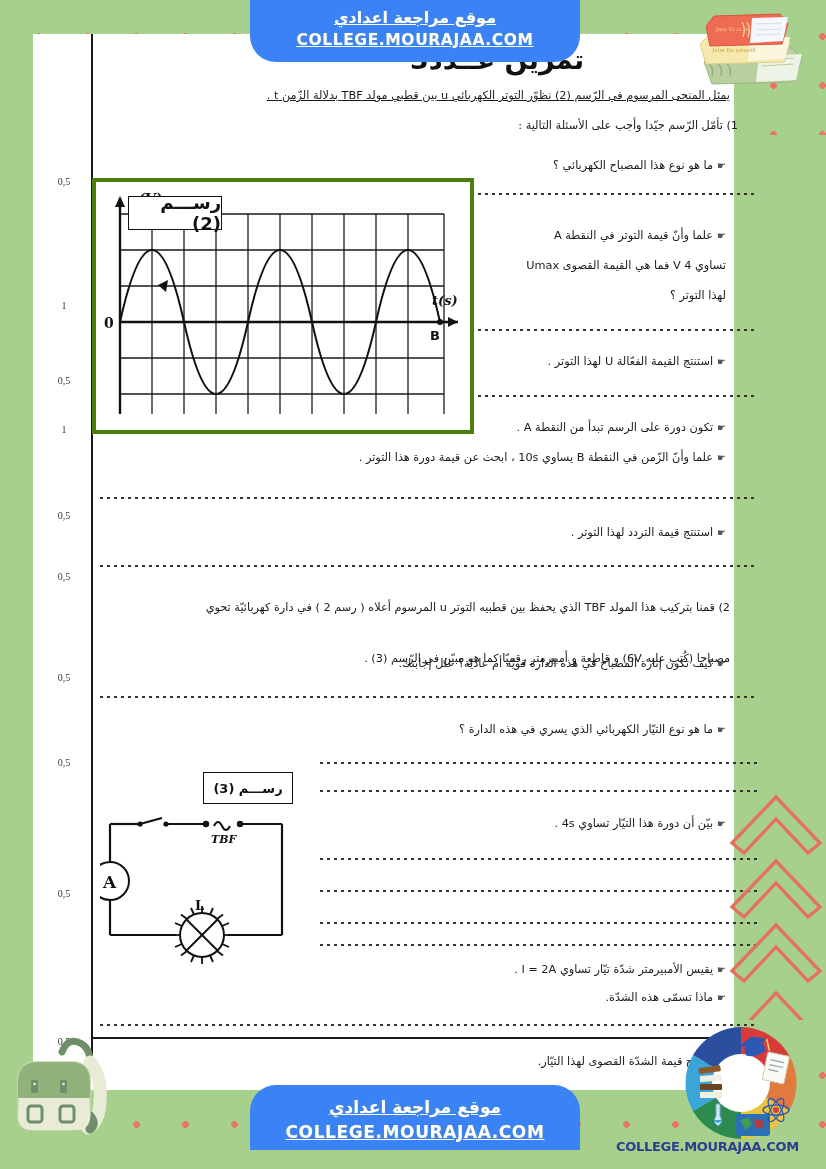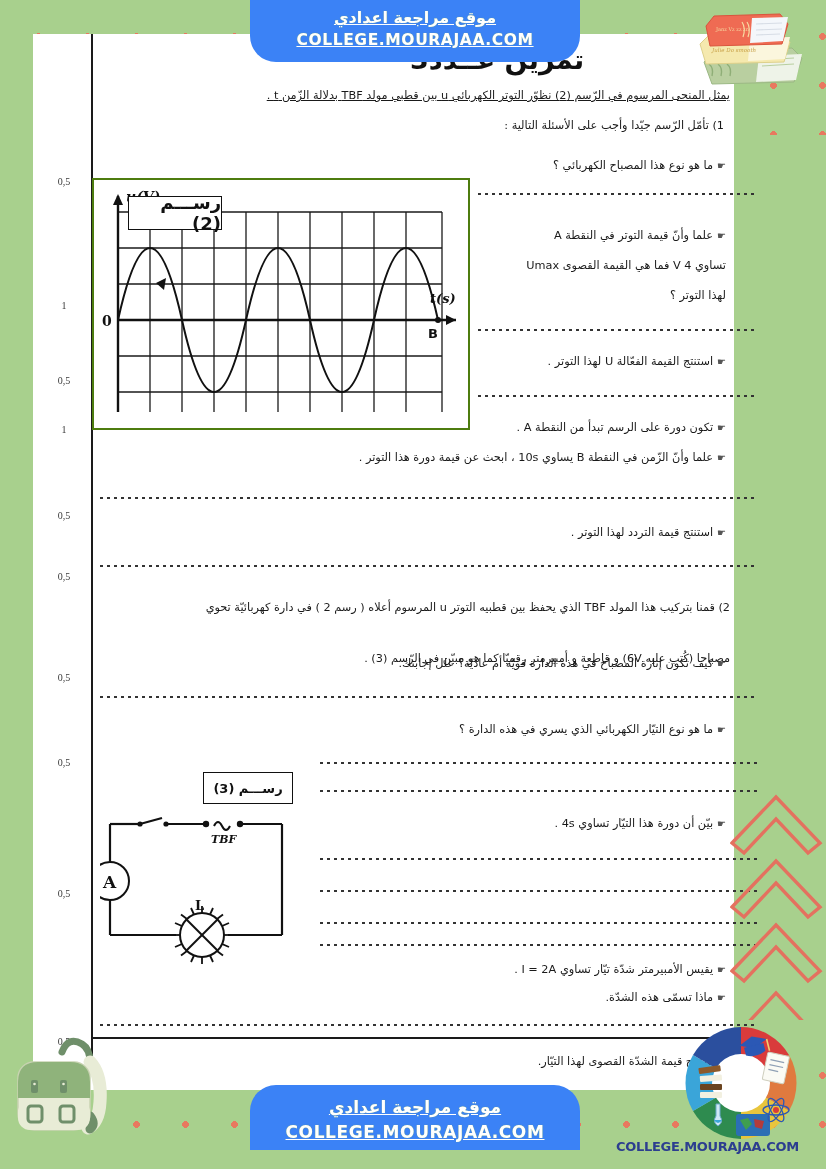--- a/index.html
+++ b/index.html
@@ -103,21 +103,21 @@
 
   
   .dots{
     position:absolute;height:2px;z-index:8;
     background-image:repeating-linear-gradient(to right,#333 0 3px,transparent 3px 7px);
   }
 
   
   .fig2{
     position:absolute;left:92px;top:178px;width:374px;height:248px;
-    border:2px solid #4d7c0f;background:#fff;z-index:11;text-decoration:underline;
+    border:4px solid #4d7c0f;background:#fff;z-index:11;text-decoration:underline;
   }
   .fig2-label{
     position:absolute;left:128px;top:196px;width:92px;height:32px;
     border:1.6px solid #111;background:#fff;z-index:13;
     display:flex;align-items:center;justify-content:center;
     direction:rtl;font-size:18px;font-weight:bold;color:#111;
   }
   
   .fig3-label{
     position:absolute;left:203px;top:772px;width:88px;height:30px;
@@ -247,21 +247,21 @@
   <div class="mark" style="top:375px;">0,5</div>
   <div class="mark" style="top:424px;">1</div>
   <div class="mark" style="top:510px;">0,5</div>
   <div class="mark" style="top:571px;">0,5</div>
   <div class="mark" style="top:672px;">0,5</div>
   <div class="mark" style="top:757px;">0,5</div>
   <div class="mark" style="top:888px;">0,5</div>
   <div class="mark" style="top:1036px;">0,5</div>
 
   <div class="ar-line" style="right:96px;top:88px;text-decoration:underline;">يمثل المنحى المرسوم في الرّسم (2) نظوّر  التوتر  الكهربائي u بين قطبي مولد TBF بدلالة الزّمن t .</div>
-  <div class="ar-line" style="right:102px;top:118px;">1) تأمّل الرّسم جيّدا وأجب على الأسئلة التالية :</div>
+  <div class="ar-line" style="right:88px;top:118px;">1) تأمّل الرّسم جيّدا وأجب على الأسئلة التالية :</div>
 
   <div class="ar-line" style="right:100px;top:158px;">
     <span class="bullet">☛</span><span>ما هو نوع هذا المصباح الكهربائي ؟</span>
   </div>
   <div class="dots" style="left:478px;top:193px;width:280px;"></div>
 
   <div class="ar-line" style="right:100px;top:228px;">
     <span class="bullet">☛</span><span>علما وأنّ قيمة التوتر في النقطة  A</span>
   </div>
   <div class="ar-line" style="right:100px;top:258px;">تساوي 4 V فما هي القيمة القصوى  Umax</div>

